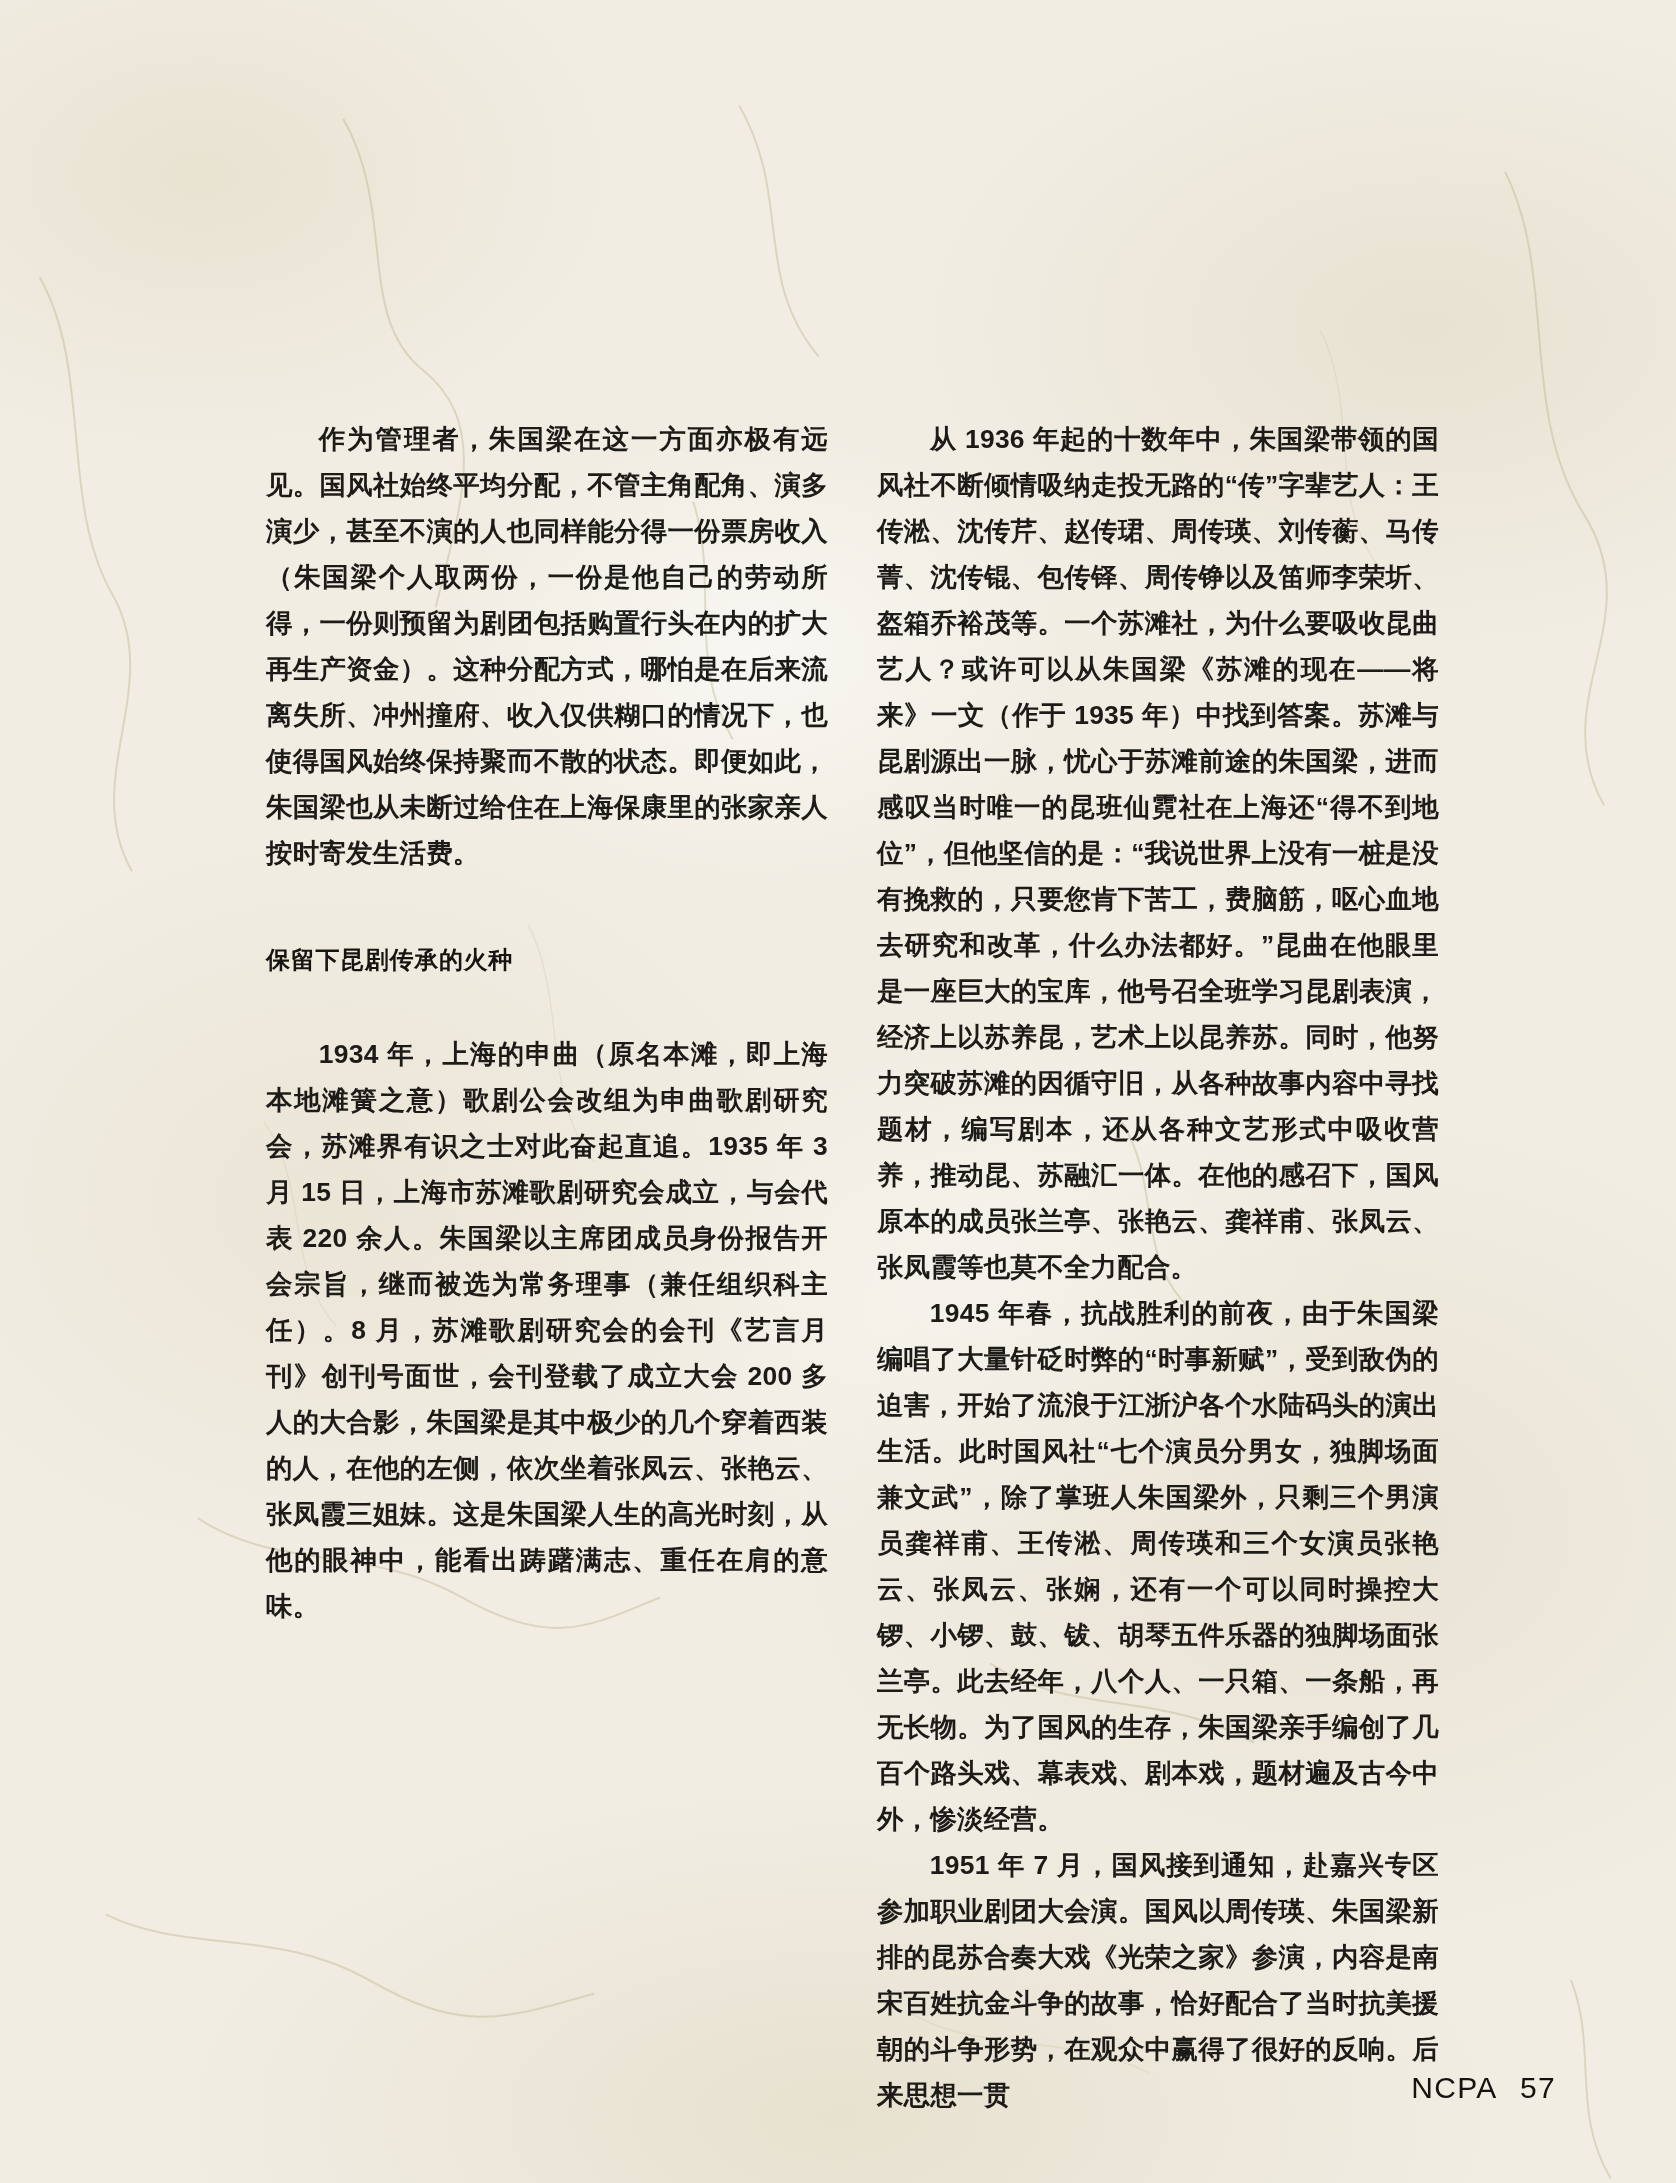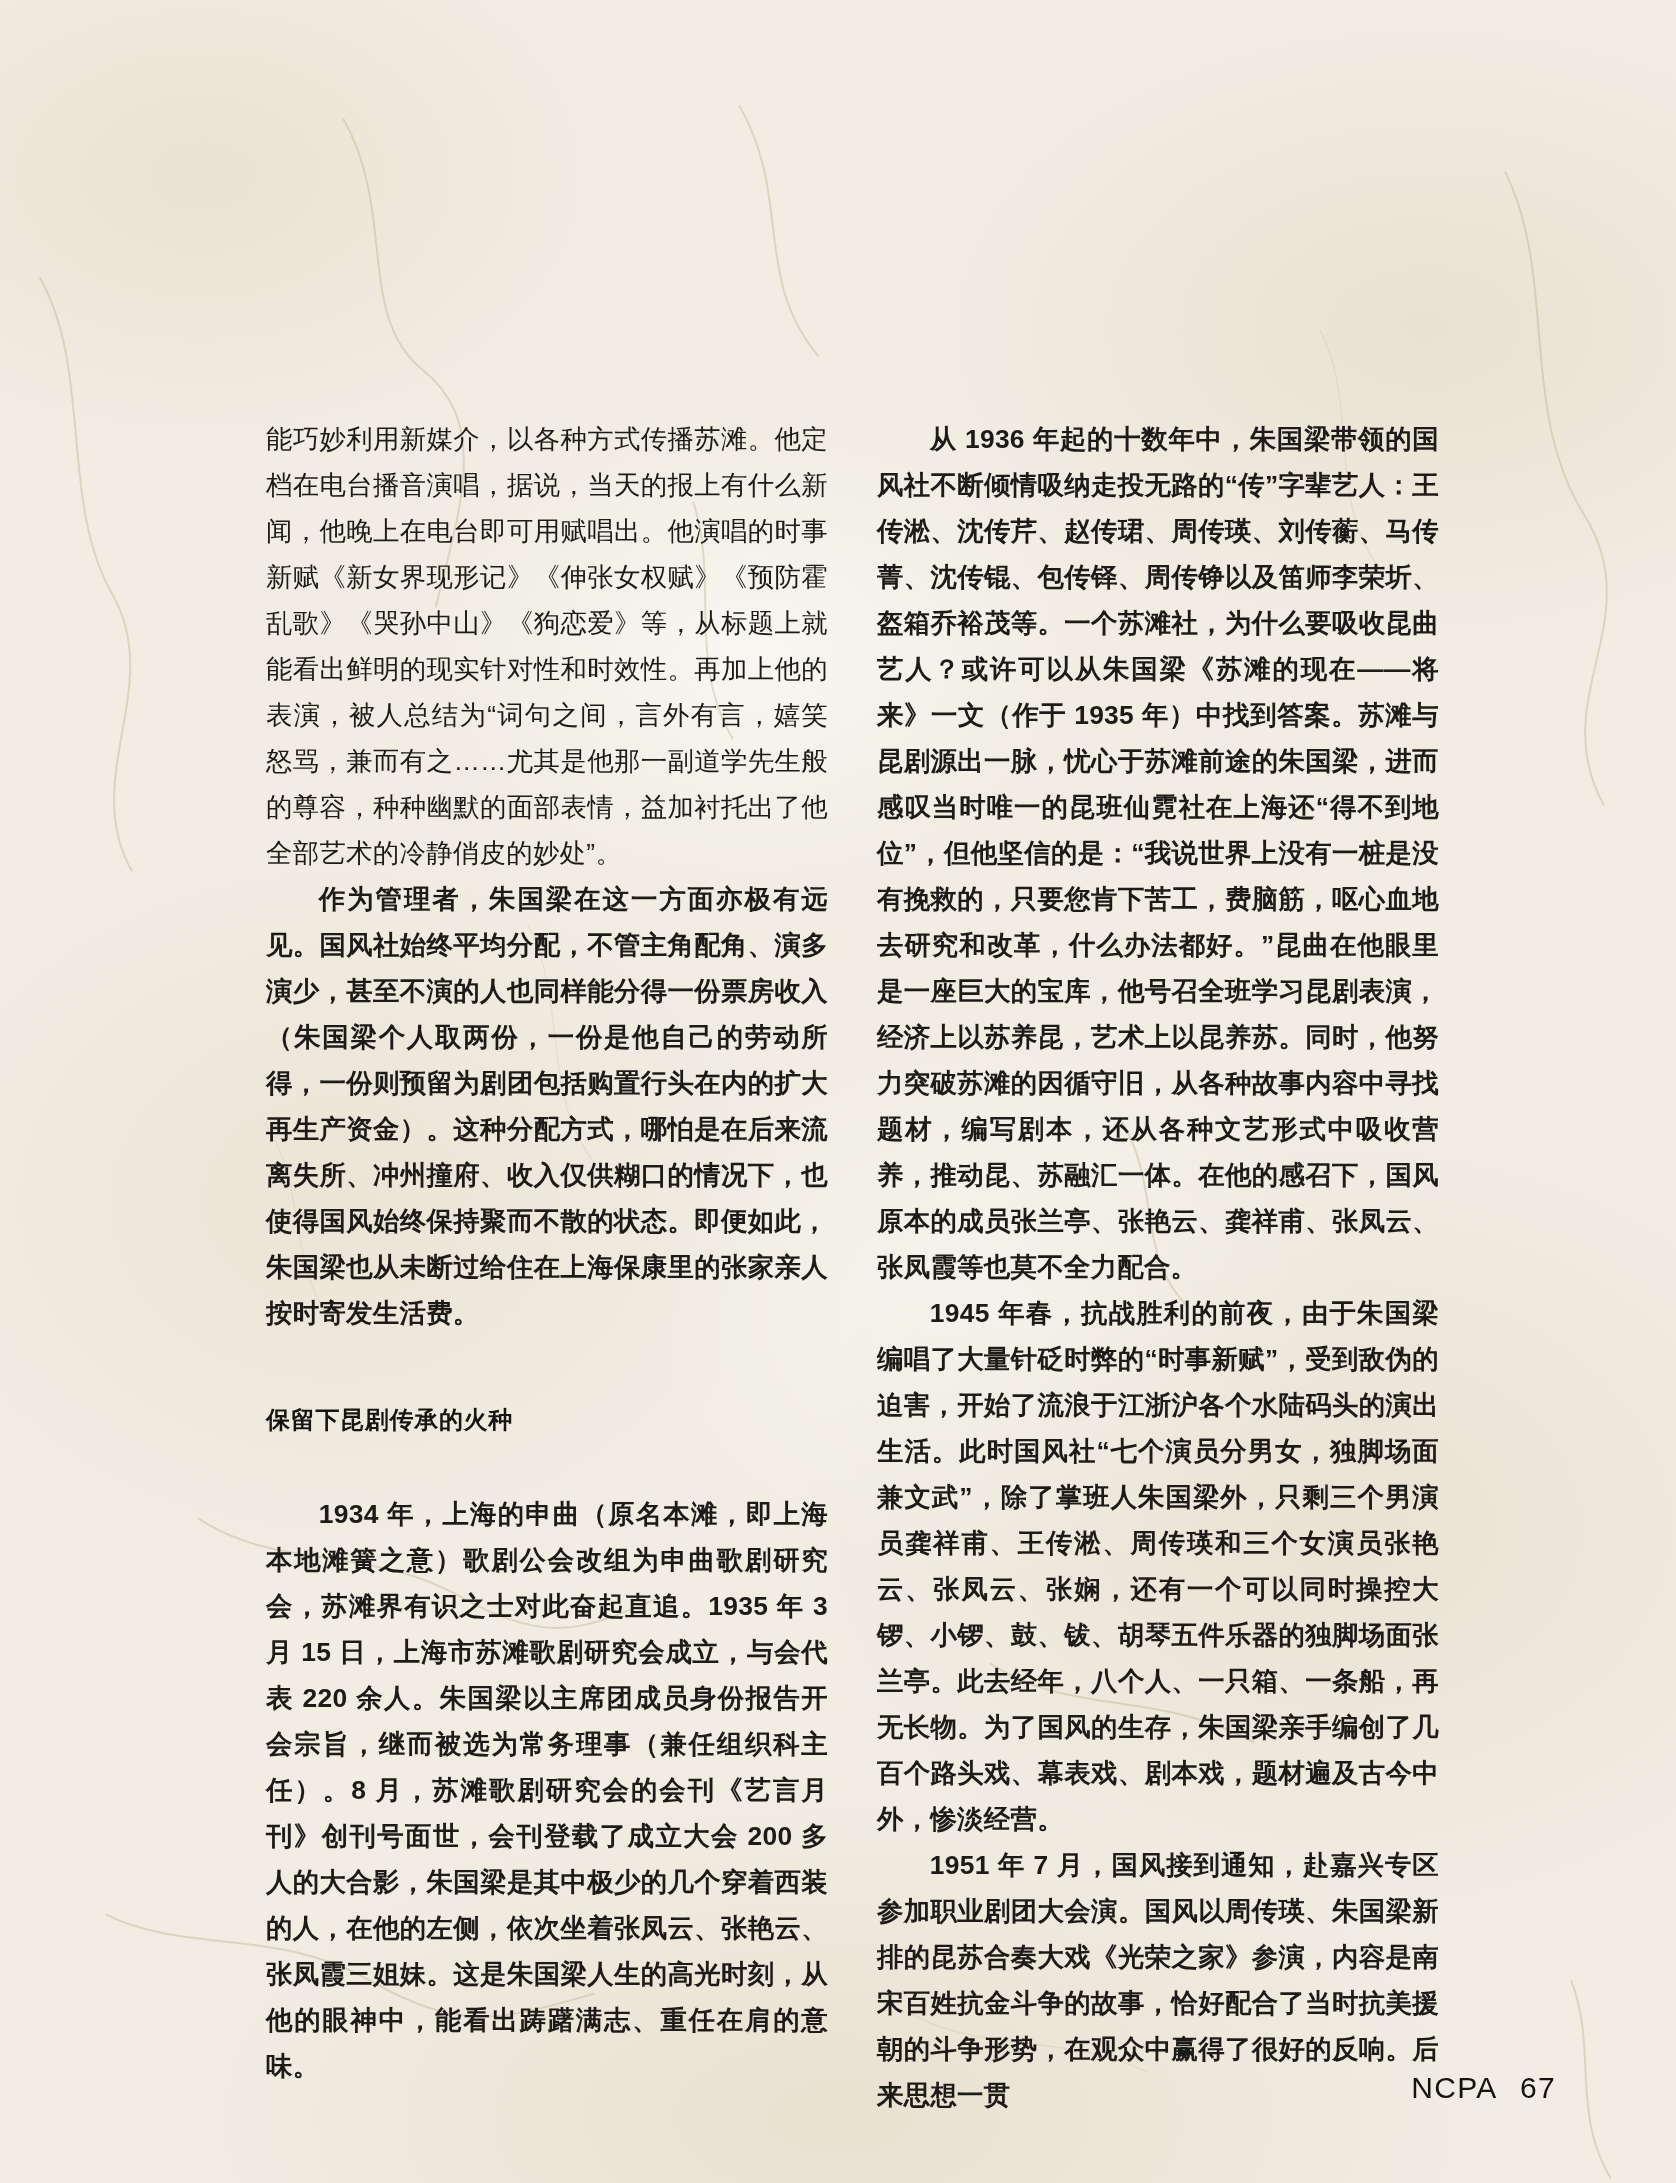--- a/index.html
+++ b/index.html
@@ -84,30 +84,29 @@
     </g>
     <g stroke="rgba(196,186,146,0.25)" stroke-width="2" fill="none">
       <path d="M 800 1400 C 860 1520, 820 1660, 900 1760"></path>
       <path d="M 2000 500 C 2060 620, 2010 760, 2090 860"></path>
       <path d="M 400 1700 C 470 1800, 430 1920, 510 2010"></path>
       <path d="M 1380 3050 C 1480 3110, 1620 3080, 1740 3140"></path>
     </g>
   </svg>
 
   <div class="col col-left">
-    <p>能巧妙利用新媒介，以各种方式传播苏滩。他定档在电台播音演唱，据说，当天的报上有什么新闻，他晚上在电台即可用赋唱出。他演唱的时事新赋《新女界现形记》《伸张女权赋》《预防霍乱歌》《哭孙中山》《狗恋爱》等，从标题上就能看出鲜明的现实针对性和时效性。再加上他的表演，被人总结为“词句之间，言外有言，嬉笑怒骂，兼而有之……尤其是他那一副道学先生般的尊容，种种幽默的面部表情，益加衬托出了他全部艺术的冷静俏皮的妙处”。</p>
     <p class="indent">作为管理者，朱国梁在这一方面亦极有远见。国风社始终平均分配，不管主角配角、演多演少，甚至不演的人也同样能分得一份票房收入（朱国梁个人取两份，一份是他自己的劳动所得，一份则预留为剧团包括购置行头在内的扩大再生产资金）。这种分配方式，哪怕是在后来流离失所、冲州撞府、收入仅供糊口的情况下，也使得国风始终保持聚而不散的状态。即便如此，朱国梁也从未断过给住在上海保康里的张家亲人按时寄发生活费。</p>
     <h2 class="section-heading">保留下昆剧传承的火种</h2>
     <p class="indent">1934 年，上海的申曲（原名本滩，即上海本地滩簧之意）歌剧公会改组为申曲歌剧研究会，苏滩界有识之士对此奋起直追。1935 年 3 月 15 日，上海市苏滩歌剧研究会成立，与会代表 220 余人。朱国梁以主席团成员身份报告开会宗旨，继而被选为常务理事（兼任组织科主任）。8 月，苏滩歌剧研究会的会刊《艺言月刊》创刊号面世，会刊登载了成立大会 200 多人的大合影，朱国梁是其中极少的几个穿着西装的人，在他的左侧，依次坐着张凤云、张艳云、张凤霞三姐妹。这是朱国梁人生的高光时刻，从他的眼神中，能看出踌躇满志、重任在肩的意味。</p>
   </div>
 
   <div class="col col-right">
     <p class="indent">从 1936 年起的十数年中，朱国梁带领的国风社不断倾情吸纳走投无路的“传”字辈艺人：王传淞、沈传芹、赵传珺、周传瑛、刘传蘅、马传菁、沈传锟、包传铎、周传铮以及笛师李荣圻、盔箱乔裕茂等。一个苏滩社，为什么要吸收昆曲艺人？或许可以从朱国梁《苏滩的现在——将来》一文（作于 1935 年）中找到答案。苏滩与昆剧源出一脉，忧心于苏滩前途的朱国梁，进而感叹当时唯一的昆班仙霓社在上海还“得不到地位”，但他坚信的是：“我说世界上没有一桩是没有挽救的，只要您肯下苦工，费脑筋，呕心血地去研究和改革，什么办法都好。”昆曲在他眼里是一座巨大的宝库，他号召全班学习昆剧表演，经济上以苏养昆，艺术上以昆养苏。同时，他努力突破苏滩的因循守旧，从各种故事内容中寻找题材，编写剧本，还从各种文艺形式中吸收营养，推动昆、苏融汇一体。在他的感召下，国风原本的成员张兰亭、张艳云、龚祥甫、张凤云、张凤霞等也莫不全力配合。</p>
     <p class="indent">1945 年春，抗战胜利的前夜，由于朱国梁编唱了大量针砭时弊的“时事新赋”，受到敌伪的迫害，开始了流浪于江浙沪各个水陆码头的演出生活。此时国风社“七个演员分男女，独脚场面兼文武”，除了掌班人朱国梁外，只剩三个男演员龚祥甫、王传淞、周传瑛和三个女演员张艳云、张凤云、张娴，还有一个可以同时操控大锣、小锣、鼓、钹、胡琴五件乐器的独脚场面张兰亭。此去经年，八个人、一只箱、一条船，再无长物。为了国风的生存，朱国梁亲手编创了几百个路头戏、幕表戏、剧本戏，题材遍及古今中外，惨淡经营。</p>
     <p class="indent">1951 年 7 月，国风接到通知，赴嘉兴专区参加职业剧团大会演。国风以周传瑛、朱国梁新排的昆苏合奏大戏《光荣之家》参演，内容是南宋百姓抗金斗争的故事，恰好配合了当时抗美援朝的斗争形势，在观众中赢得了很好的反响。后来思想一贯</p>
   </div>
 
   <div class="footer">
-    <span>NCPA</span><span class="num">67</span>
+    <span>NCPA</span><span class="num">57</span>
   </div>
 
 </div>
 
 
 </body></html>

